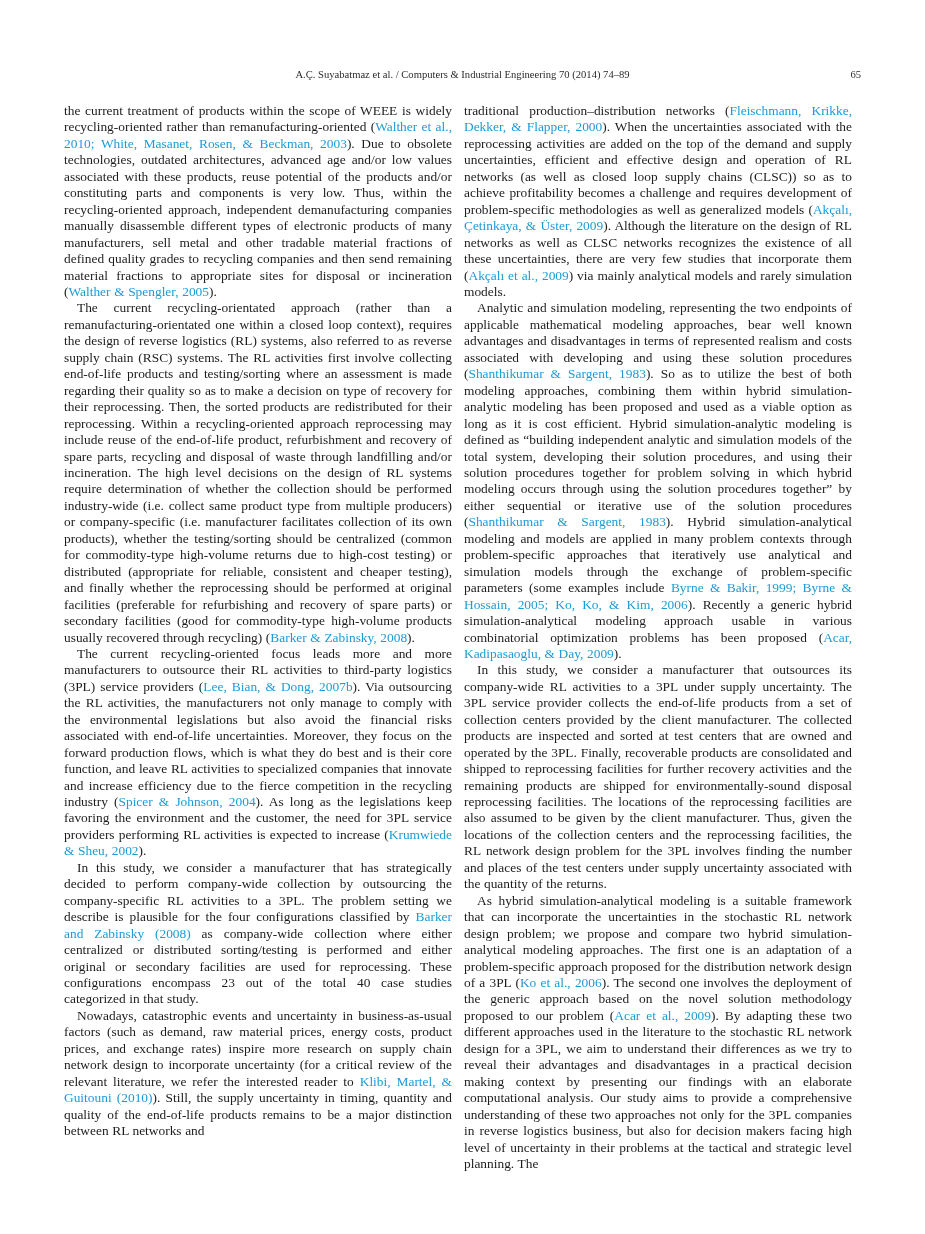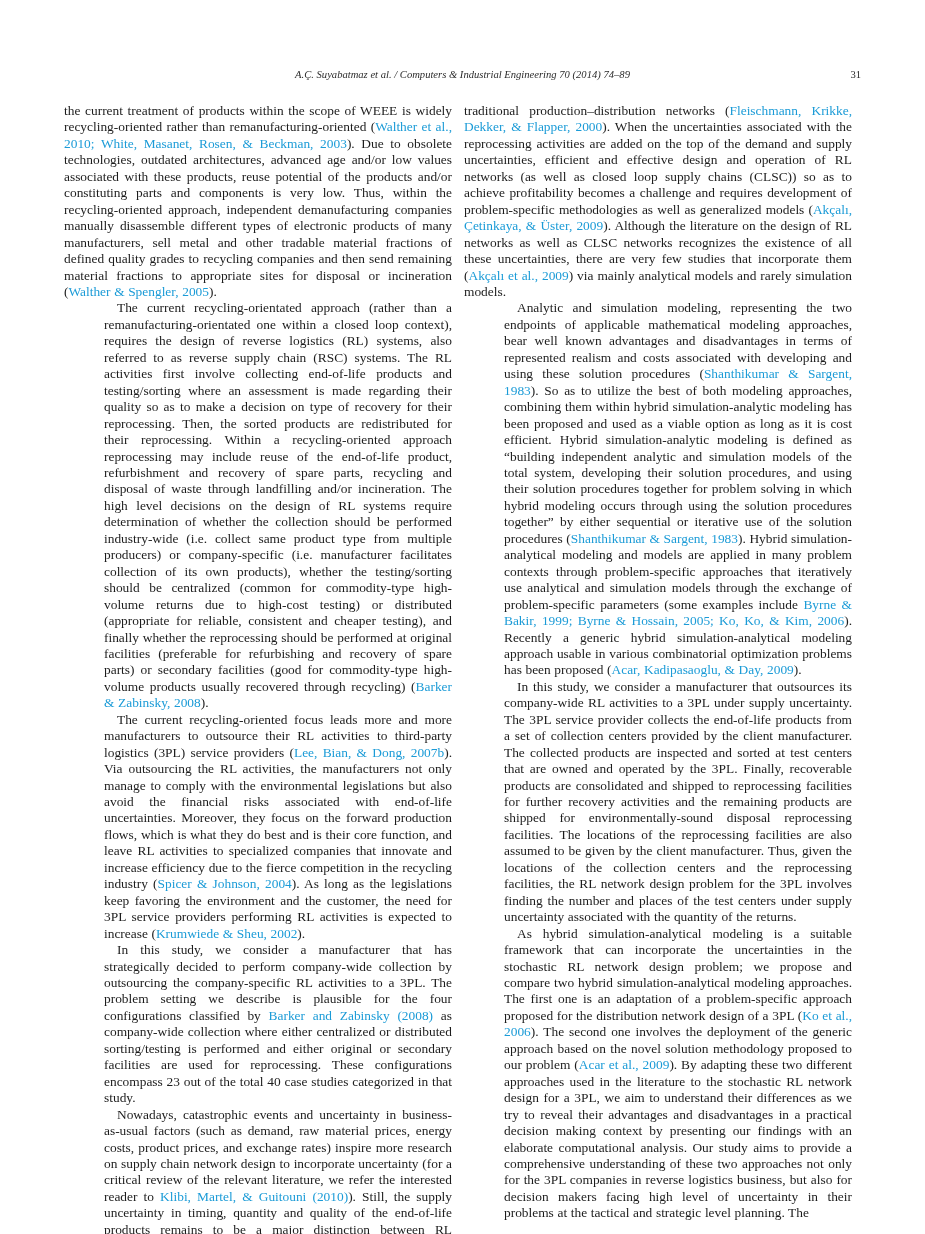--- a/index.html
+++ b/index.html
@@ -24,21 +24,20 @@
   .running-head {
     position: relative;
     height: 14px;
     font-size: 10.6px;
     line-height: 14px;
     color: #2b2b2b;
     text-align: center;
     margin-bottom: 21px;
   }
   .head-center {
-    font-style: italic;
   }
   .head-page-num {
     position: absolute;
     right: 0;
     top: 0;
     font-style: normal;
     font-size: 10.6px;
   }
   .columns {
     display: flex;
@@ -53,35 +52,34 @@
     hyphens: auto;
     -webkit-hyphens: auto;
     word-spacing: 0.02em;
   }
   .para {
     margin: 0;
     text-indent: 0;
   }
   .para.indent {
     text-indent: 13px;
-    margin-left: 40px;
   }
   .cite {
     color: var(--link-color, #1b9bd7);
     text-decoration: none;
     cursor: pointer;
   }
 </style>
 </head>
 <body style="color: rgb(28, 28, 28);">
 
 <div class="sheet">
   <header class="running-head">
     <span class="head-center">A.Ç. Suyabatmaz et al. / Computers &amp; Industrial Engineering 70 (2014) 74–89</span>
-    <span class="head-page-num">31</span>
+    <span class="head-page-num">65</span>
   </header>
   <main class="columns">
     <section class="col" id="col-left">
         <p class="para"><span>the current treatment of products within the scope of WEEE is widely recycling-oriented rather than remanufacturing-oriented (</span><a class="cite" href="#">Walther et al., 2010; White, Masanet, Rosen, &amp; Beckman, 2003</a><span>). Due to obsolete technologies, outdated architectures, advanced age and/or low values associated with these products, reuse potential of the products and/or constituting parts and components is very low. Thus, within the recycling-oriented approach, independent demanufacturing companies manually disassemble different types of electronic products of many manufacturers, sell metal and other tradable material fractions of defined quality grades to recycling companies and then send remaining material fractions to appropriate sites for disposal or incineration (</span><a class="cite" href="#">Walther &amp; Spengler, 2005</a><span>).</span></p>
         <p class="para indent"><span>The current recycling-orientated approach (rather than a remanufacturing-orientated one within a closed loop context), requires the design of reverse logistics (RL) systems, also referred to as reverse supply chain (RSC) systems. The RL activities first involve collecting end-of-life products and testing/sorting where an assessment is made regarding their quality so as to make a decision on type of recovery for their reprocessing. Then, the sorted products are redistributed for their reprocessing. Within a recycling-oriented approach reprocessing may include reuse of the end-of-life product, refurbishment and recovery of spare parts, recycling and disposal of waste through landfilling and/or incineration. The high level decisions on the design of RL systems require determination of whether the collection should be performed industry-wide (i.e. collect same product type from multiple producers) or company-specific (i.e. manufacturer facilitates collection of its own products), whether the testing/sorting should be centralized (common for commodity-type high-volume returns due to high-cost testing) or distributed (appropriate for reliable, consistent and cheaper testing), and finally whether the reprocessing should be performed at original facilities (preferable for refurbishing and recovery of spare parts) or secondary facilities (good for commodity-type high-volume products usually recovered through recycling) (</span><a class="cite" href="#">Barker &amp; Zabinsky, 2008</a><span>).</span></p>
         <p class="para indent"><span>The current recycling-oriented focus leads more and more manufacturers to outsource their RL activities to third-party logistics (3PL) service providers (</span><a class="cite" href="#">Lee, Bian, &amp; Dong, 2007b</a><span>). Via outsourcing the RL activities, the manufacturers not only manage to comply with the environmental legislations but also avoid the financial risks associated with end-of-life uncertainties. Moreover, they focus on the forward production flows, which is what they do best and is their core function, and leave RL activities to specialized companies that innovate and increase efficiency due to the fierce competition in the recycling industry (</span><a class="cite" href="#">Spicer &amp; Johnson, 2004</a><span>). As long as the legislations keep favoring the environment and the customer, the need for 3PL service providers performing RL activities is expected to increase (</span><a class="cite" href="#">Krumwiede &amp; Sheu, 2002</a><span>).</span></p>
         <p class="para indent"><span>In this study, we consider a manufacturer that has strategically decided to perform company-wide collection by outsourcing the company-specific RL activities to a 3PL. The problem setting we describe is plausible for the four configurations classified by </span><a class="cite" href="#">Barker and Zabinsky (2008)</a><span> as company-wide collection where either centralized or distributed sorting/testing is performed and either original or secondary facilities are used for reprocessing. These configurations encompass 23 out of the total 40 case studies categorized in that study.</span></p>
         <p class="para indent"><span>Nowadays, catastrophic events and uncertainty in business-as-usual factors (such as demand, raw material prices, energy costs, product prices, and exchange rates) inspire more research on supply chain network design to incorporate uncertainty (for a critical review of the relevant literature, we refer the interested reader to </span><a class="cite" href="#">Klibi, Martel, &amp; Guitouni (2010)</a><span>). Still, the supply uncertainty in timing, quantity and quality of the end-of-life products remains to be a major distinction between RL networks and</span></p>
       </section>
     <section class="col" id="col-right">

